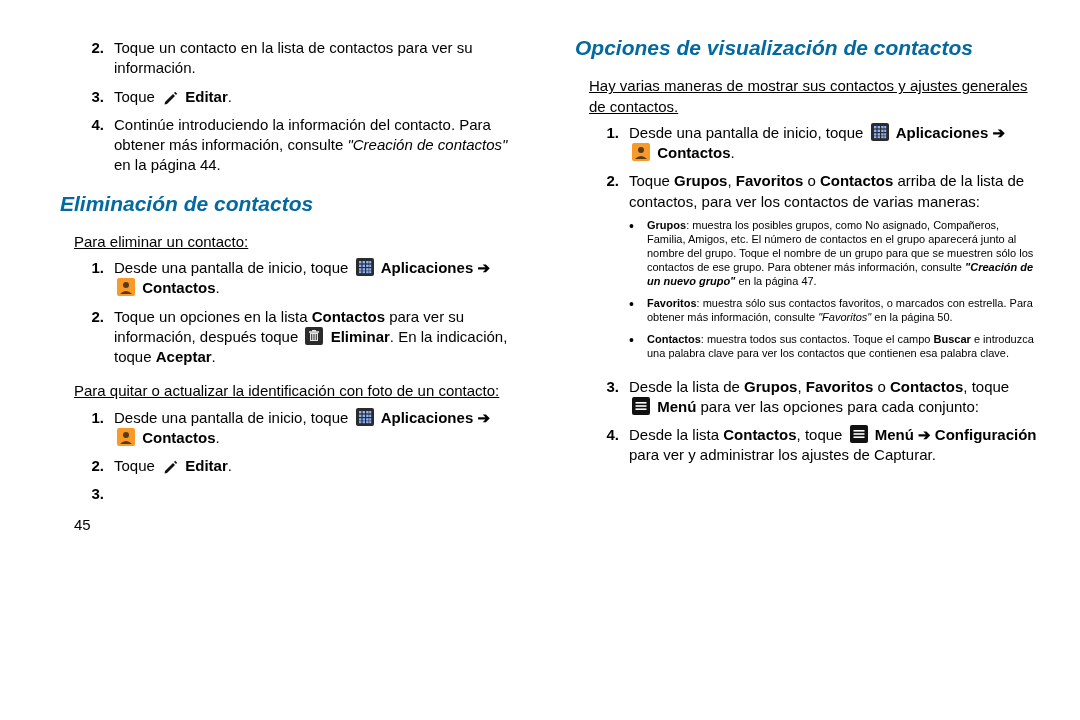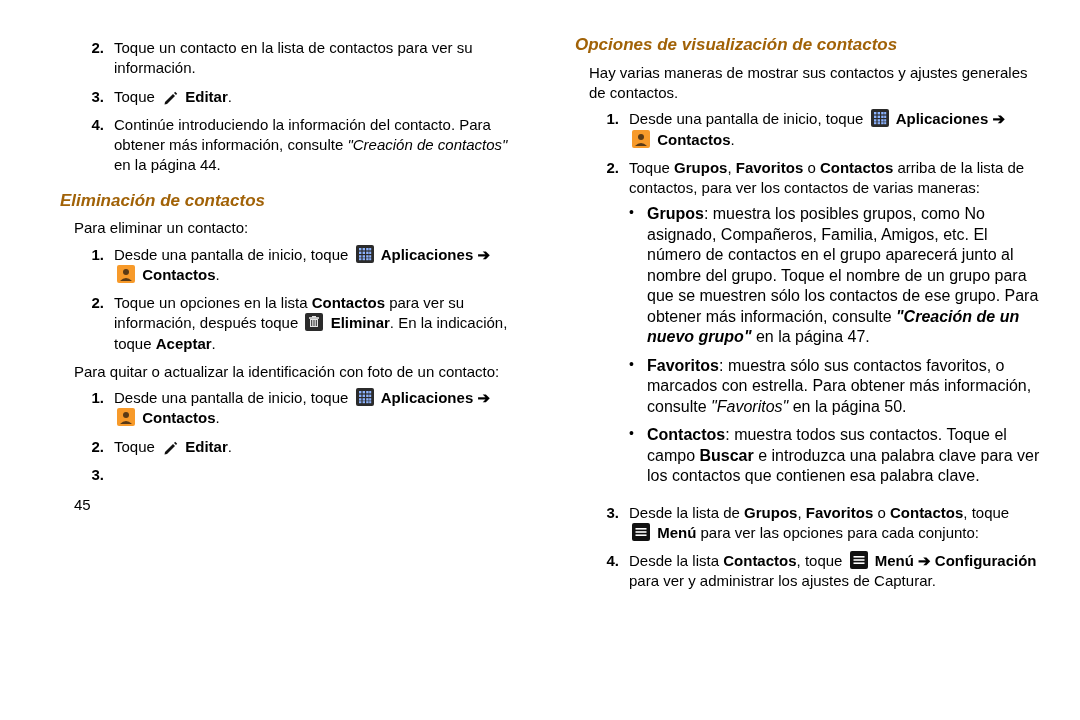--- a/index.html
+++ b/index.html
@@ -53,31 +53,32 @@
     font-size: 14px;
     line-height: 1.28;
   }
   .ul .bullet {
     flex: 0 0 18px;
     text-align: left;
     font-size: 14px;
   }
   .ul .body {
     flex: 1 1 auto;
-    font-size: 16px;
+    font-size: 11px;
   }
   .intro {
-    margin: 6px 0 6px 14px;
+    margin: 14px 0 6px 14px;
+    text-decoration: underline;
   }
   .section-title {
     font-family: Arial, Helvetica, sans-serif;
-    color: #a16207;
+    color: #0369a1;
     font-weight: bold;
     font-style: italic;
-    font-size: 17px;
+    font-size: 21px;
     margin: 14px 0 6px 0;
   }
   .b { font-weight: bold; }
   .i { font-style: italic; }
   .pagenum {
     margin-top: 10px;
     margin-left: 14px;
     font-size: 15px;
   }
   

